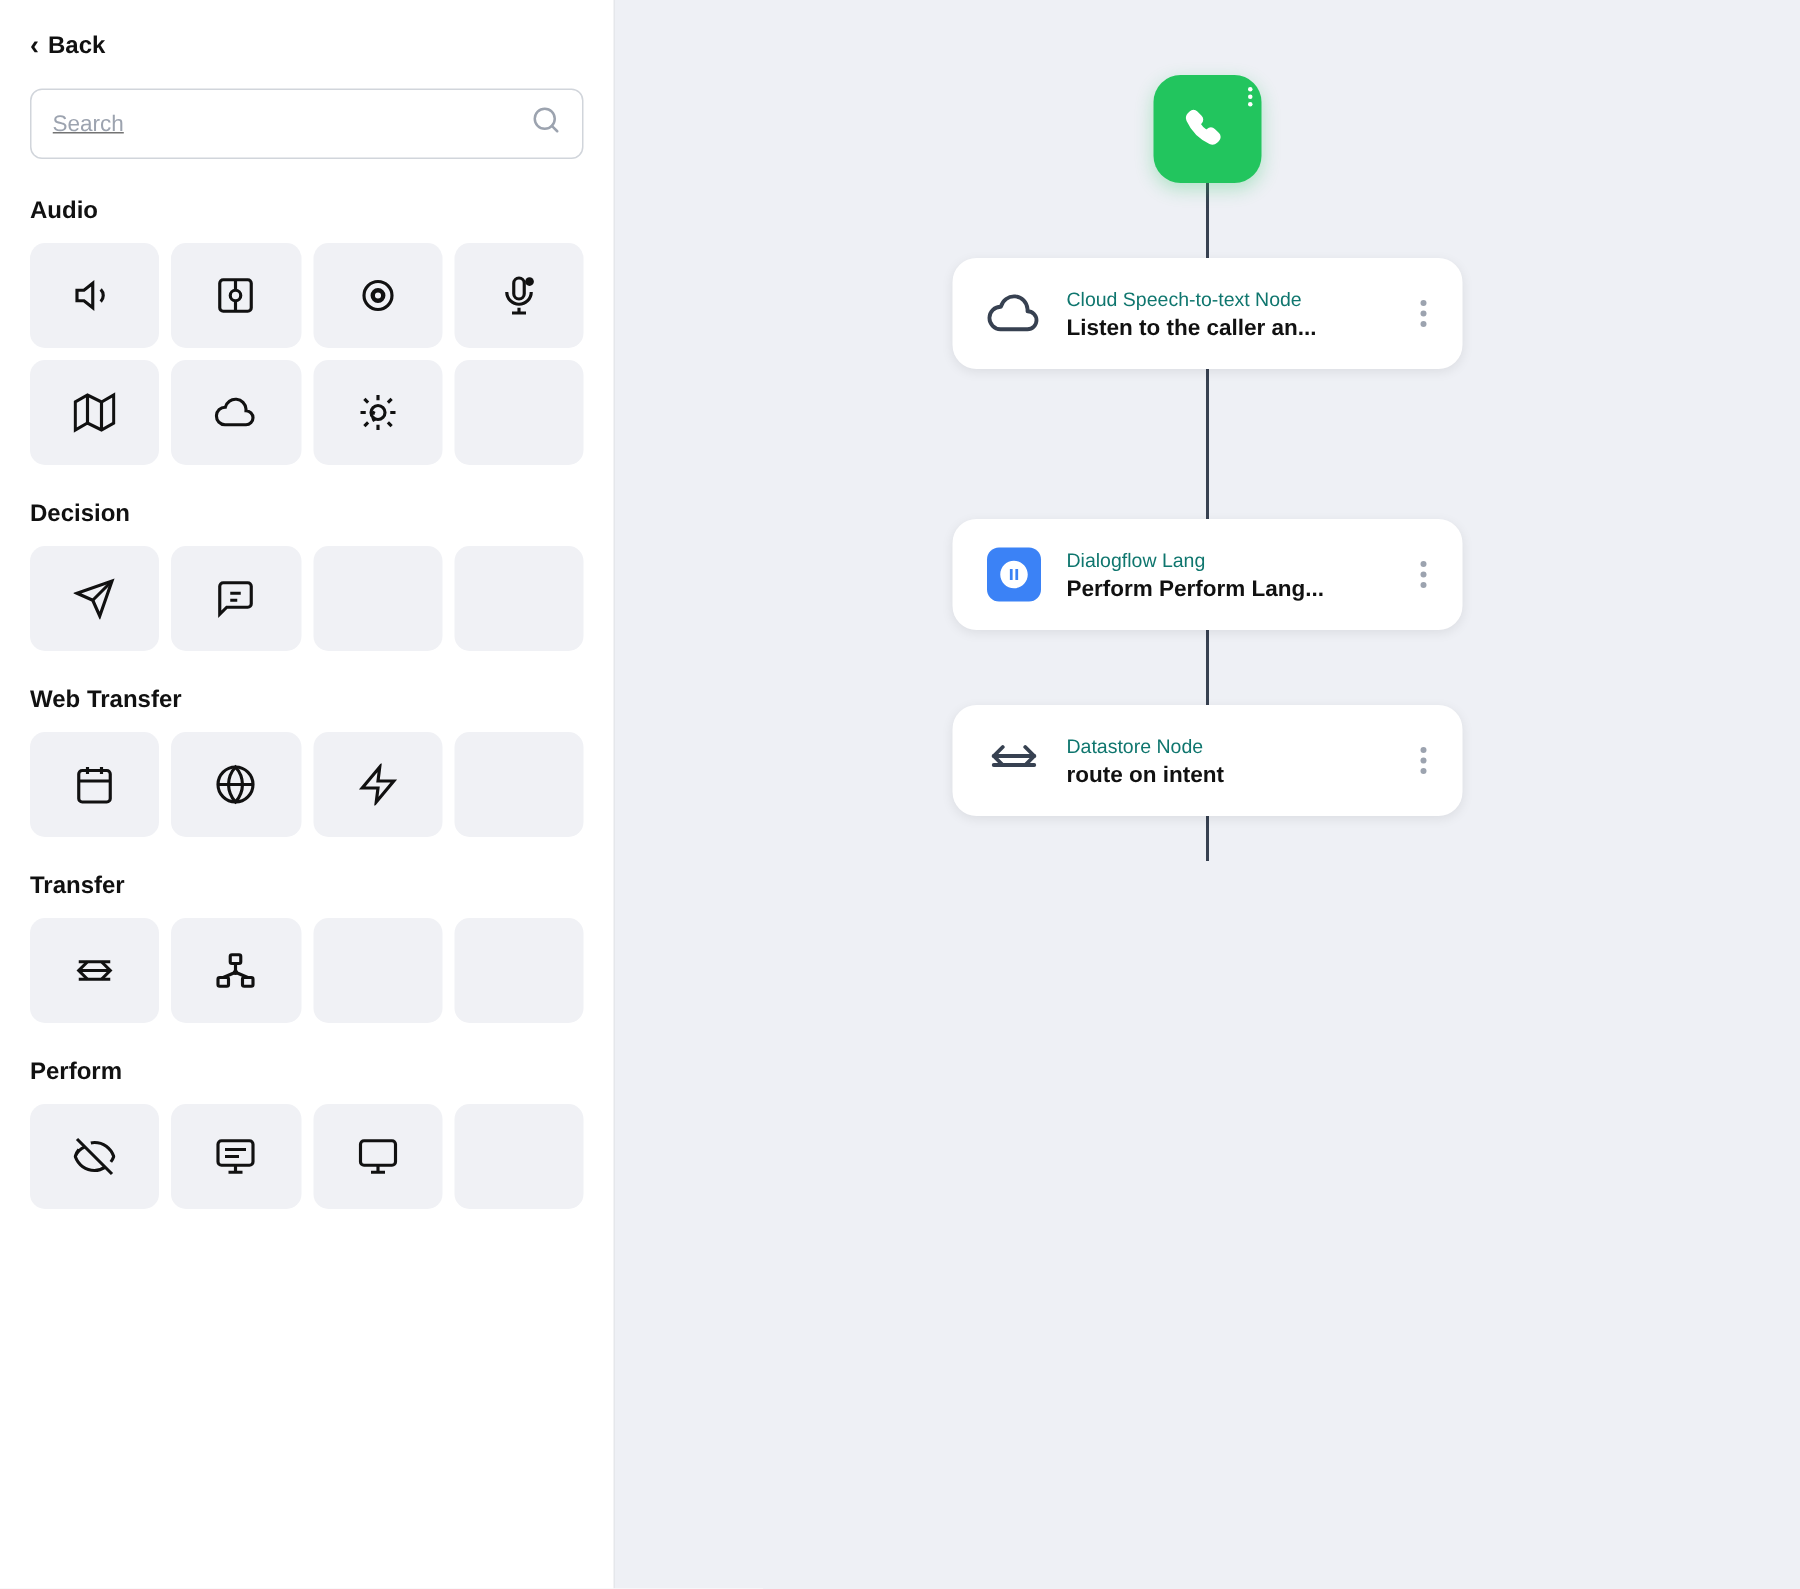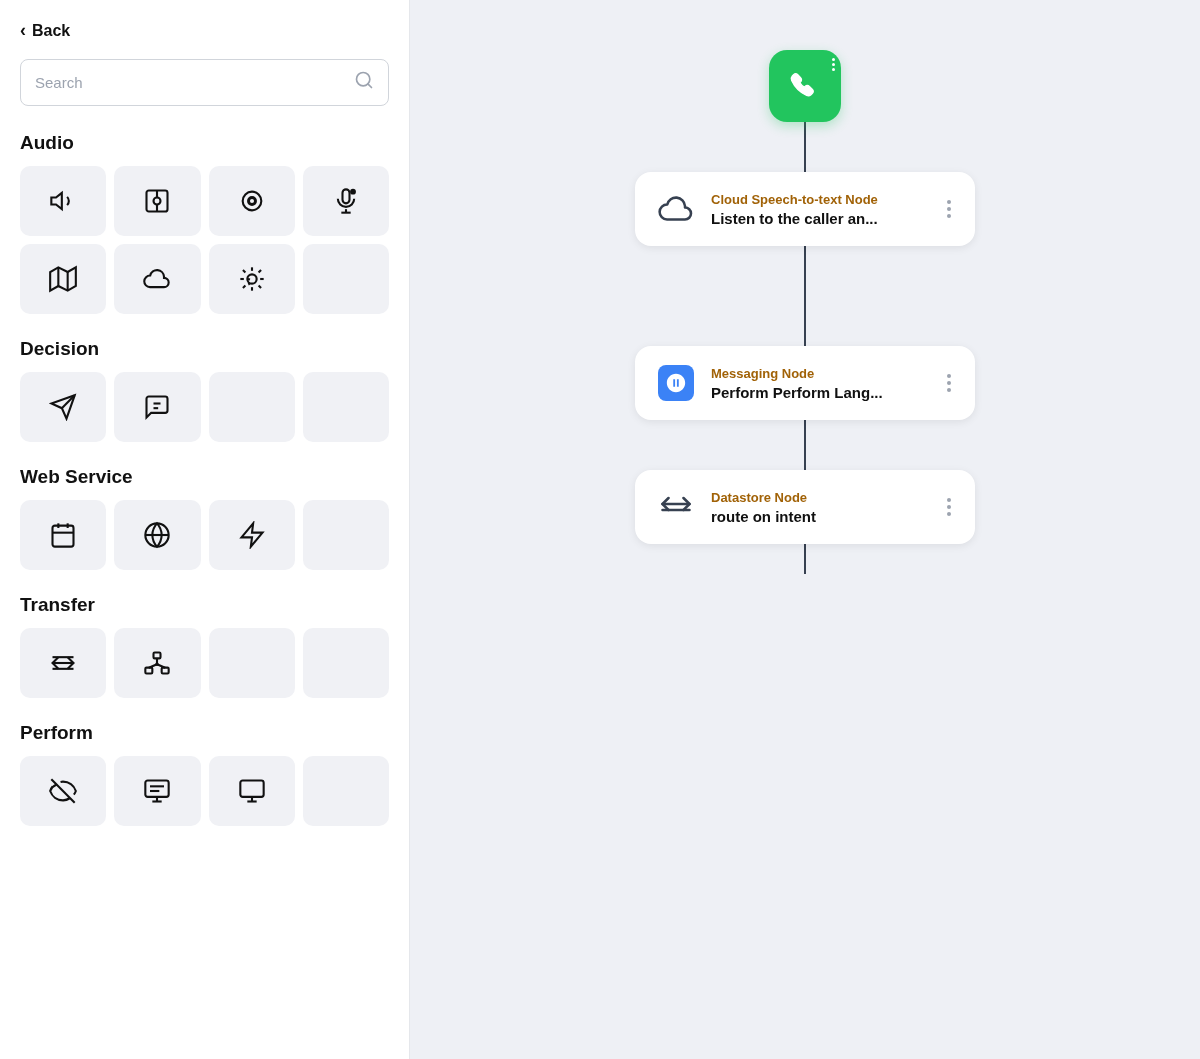--- a/index.html
+++ b/index.html
@@ -51,36 +51,37 @@
       border-radius: 8px;
       padding: 10px 14px;
       margin-bottom: 22px;
       background: #fff;
     }
 
     .search-bar input {
       border: none;
       outline: none;
       font-size: 15px;
-      color: #0369a1;
+      color: #737373;
       flex: 1;
       background: transparent;
+      text-decoration: underline;
     }
 
     .search-bar input::placeholder {
       color: #9ca3af;
     }
 
     .search-icon-svg {
       color: #9ca3af;
       font-size: 18px;
     }
 
     .section-label {
-      font-size: 19px;
+      font-size: 16px;
       font-weight: 700;
       color: #111;
       margin-bottom: 12px;
       margin-top: 4px;
     }
 
     .icon-grid {
       display: grid;
       grid-template-columns: repeat(4, 1fr);
       gap: 8px;
@@ -203,22 +204,22 @@
       width: 36px;
       height: 36px;
     }
 
     .flow-node-text {
       flex: 1;
     }
 
     .flow-node-type {
       font-size: 13px;
-      font-weight: 700;
-      color: #a16207;
+      font-weight: 400;
+      color: #0f766e;
       margin-bottom: 3px;
     }
 
     .flow-node-desc {
       font-size: 15px;
       color: #111;
       font-weight: 700;
     }
 
     .flow-node-menu {
@@ -346,21 +347,21 @@
       <svg viewBox="0 0 24 24">
           <path d="M21,15a2,2,0,0,1-2,2H7l-4,4V5A2,2,0,0,1,5,3H19a2,2,0,0,1,2,2Z"></path>
           <line x1="9" y1="9" x2="15" y2="9"></line>
           <line x1="9" y1="13" x2="13" y2="13"></line>
         </svg>
     </div>
     <div class="icon-tile empty"></div>
     <div class="icon-tile empty"></div>
   </div>
 
-  <div class="section-label">Web Service</div>
+  <div class="section-label">Web Transfer</div>
   <div class="icon-grid">
     <div class="icon-tile">
       <svg viewBox="0 0 24 24">
           <rect x="3" y="4" width="18" height="18" rx="2"></rect>
           <line x1="16" y1="2" x2="16" y2="6"></line>
           <line x1="8" y1="2" x2="8" y2="6"></line>
           <line x1="3" y1="10" x2="21" y2="10"></line>
         </svg>
     </div>
     <div class="icon-tile">
@@ -473,21 +474,21 @@
 
     <div class="flow-node">
       <div class="flow-node-icon">
         <div class="dialogflow-icon">
           <svg viewBox="0 0 24 24" fill="white" stroke="none">
             <path d="M12 2C6.48 2 2 6.48 2 12s4.48 10 10 10 10-4.48 10-10S17.52 2 12 2zm-1 14H9V8h2v8zm4 0h-2V8h2v8z"></path>
           </svg>
         </div>
       </div>
       <div class="flow-node-text">
-        <div class="flow-node-type">Messaging Node</div>
+        <div class="flow-node-type">Dialogflow Lang</div>
         <div class="flow-node-desc">Perform Perform Lang...</div>
       </div>
       <div class="flow-node-menu">
         <span></span>
           <span></span>
           <span></span>
       </div>
     </div>
 
     <div class="connector"></div>

